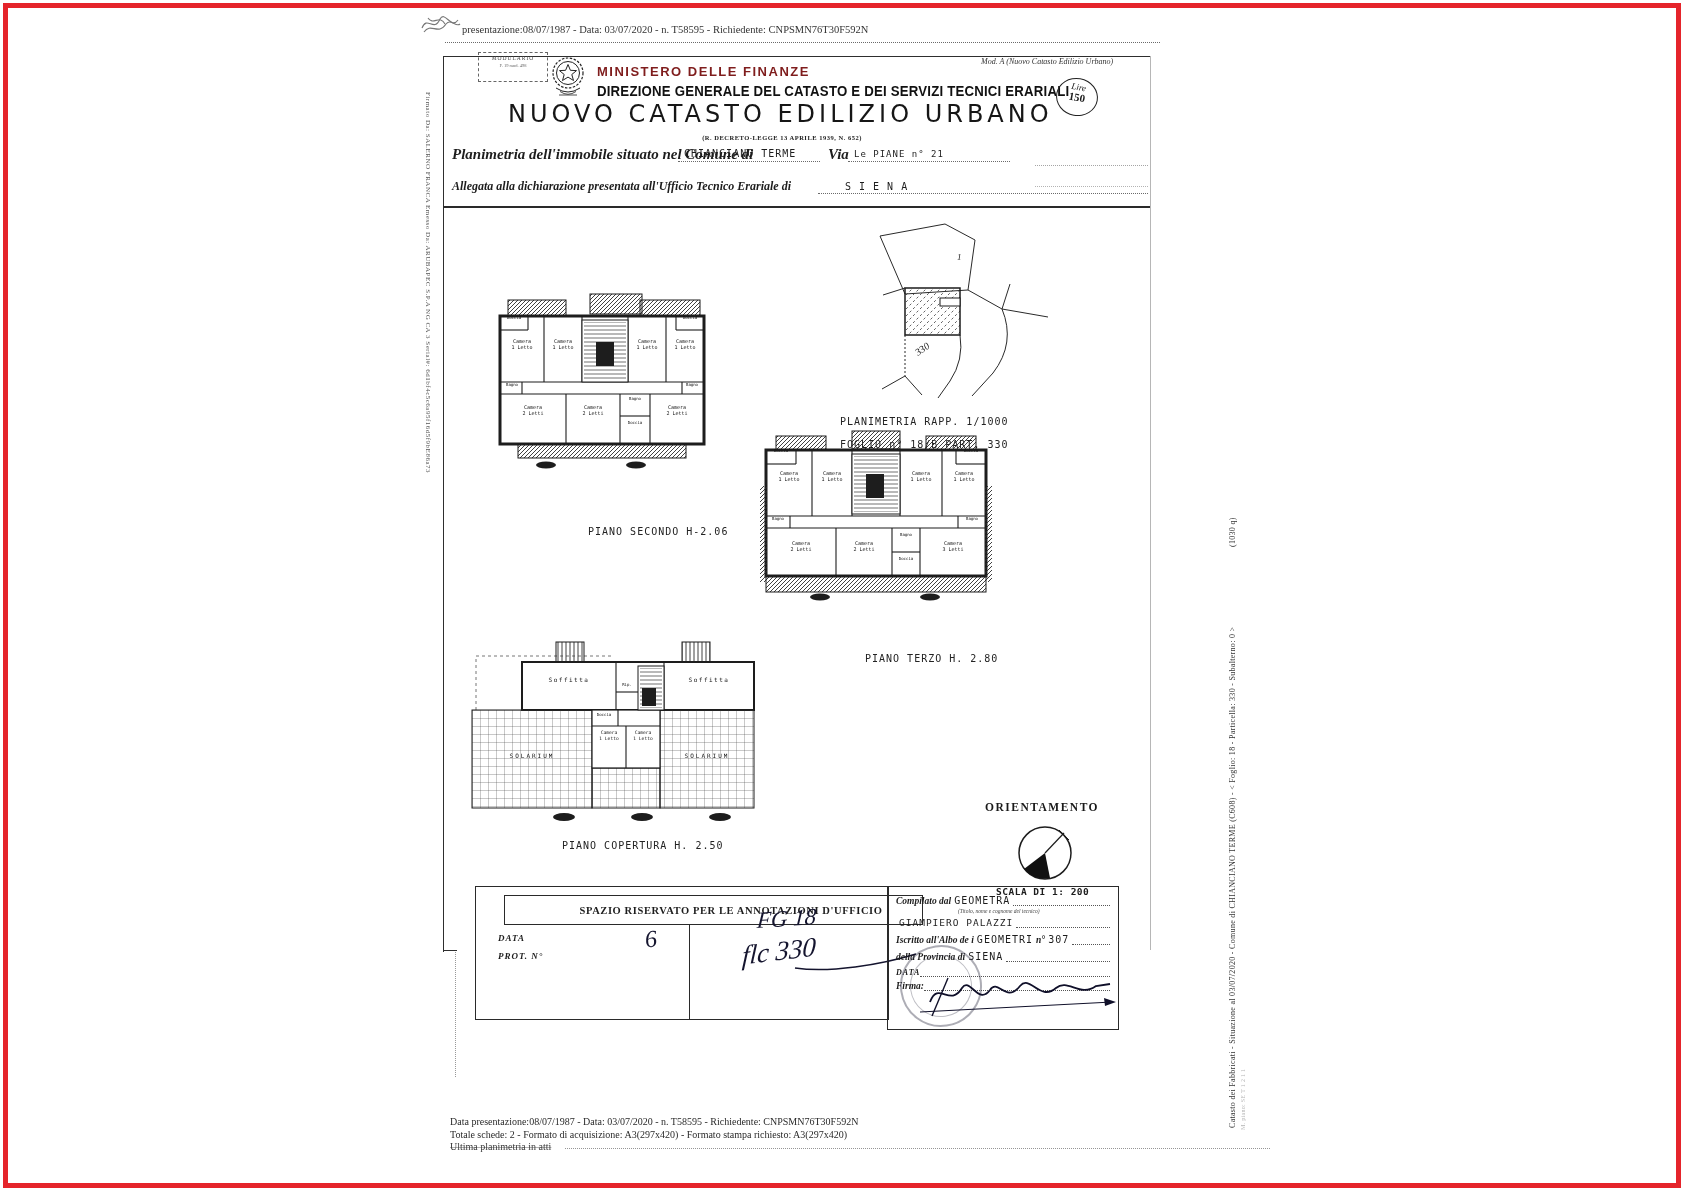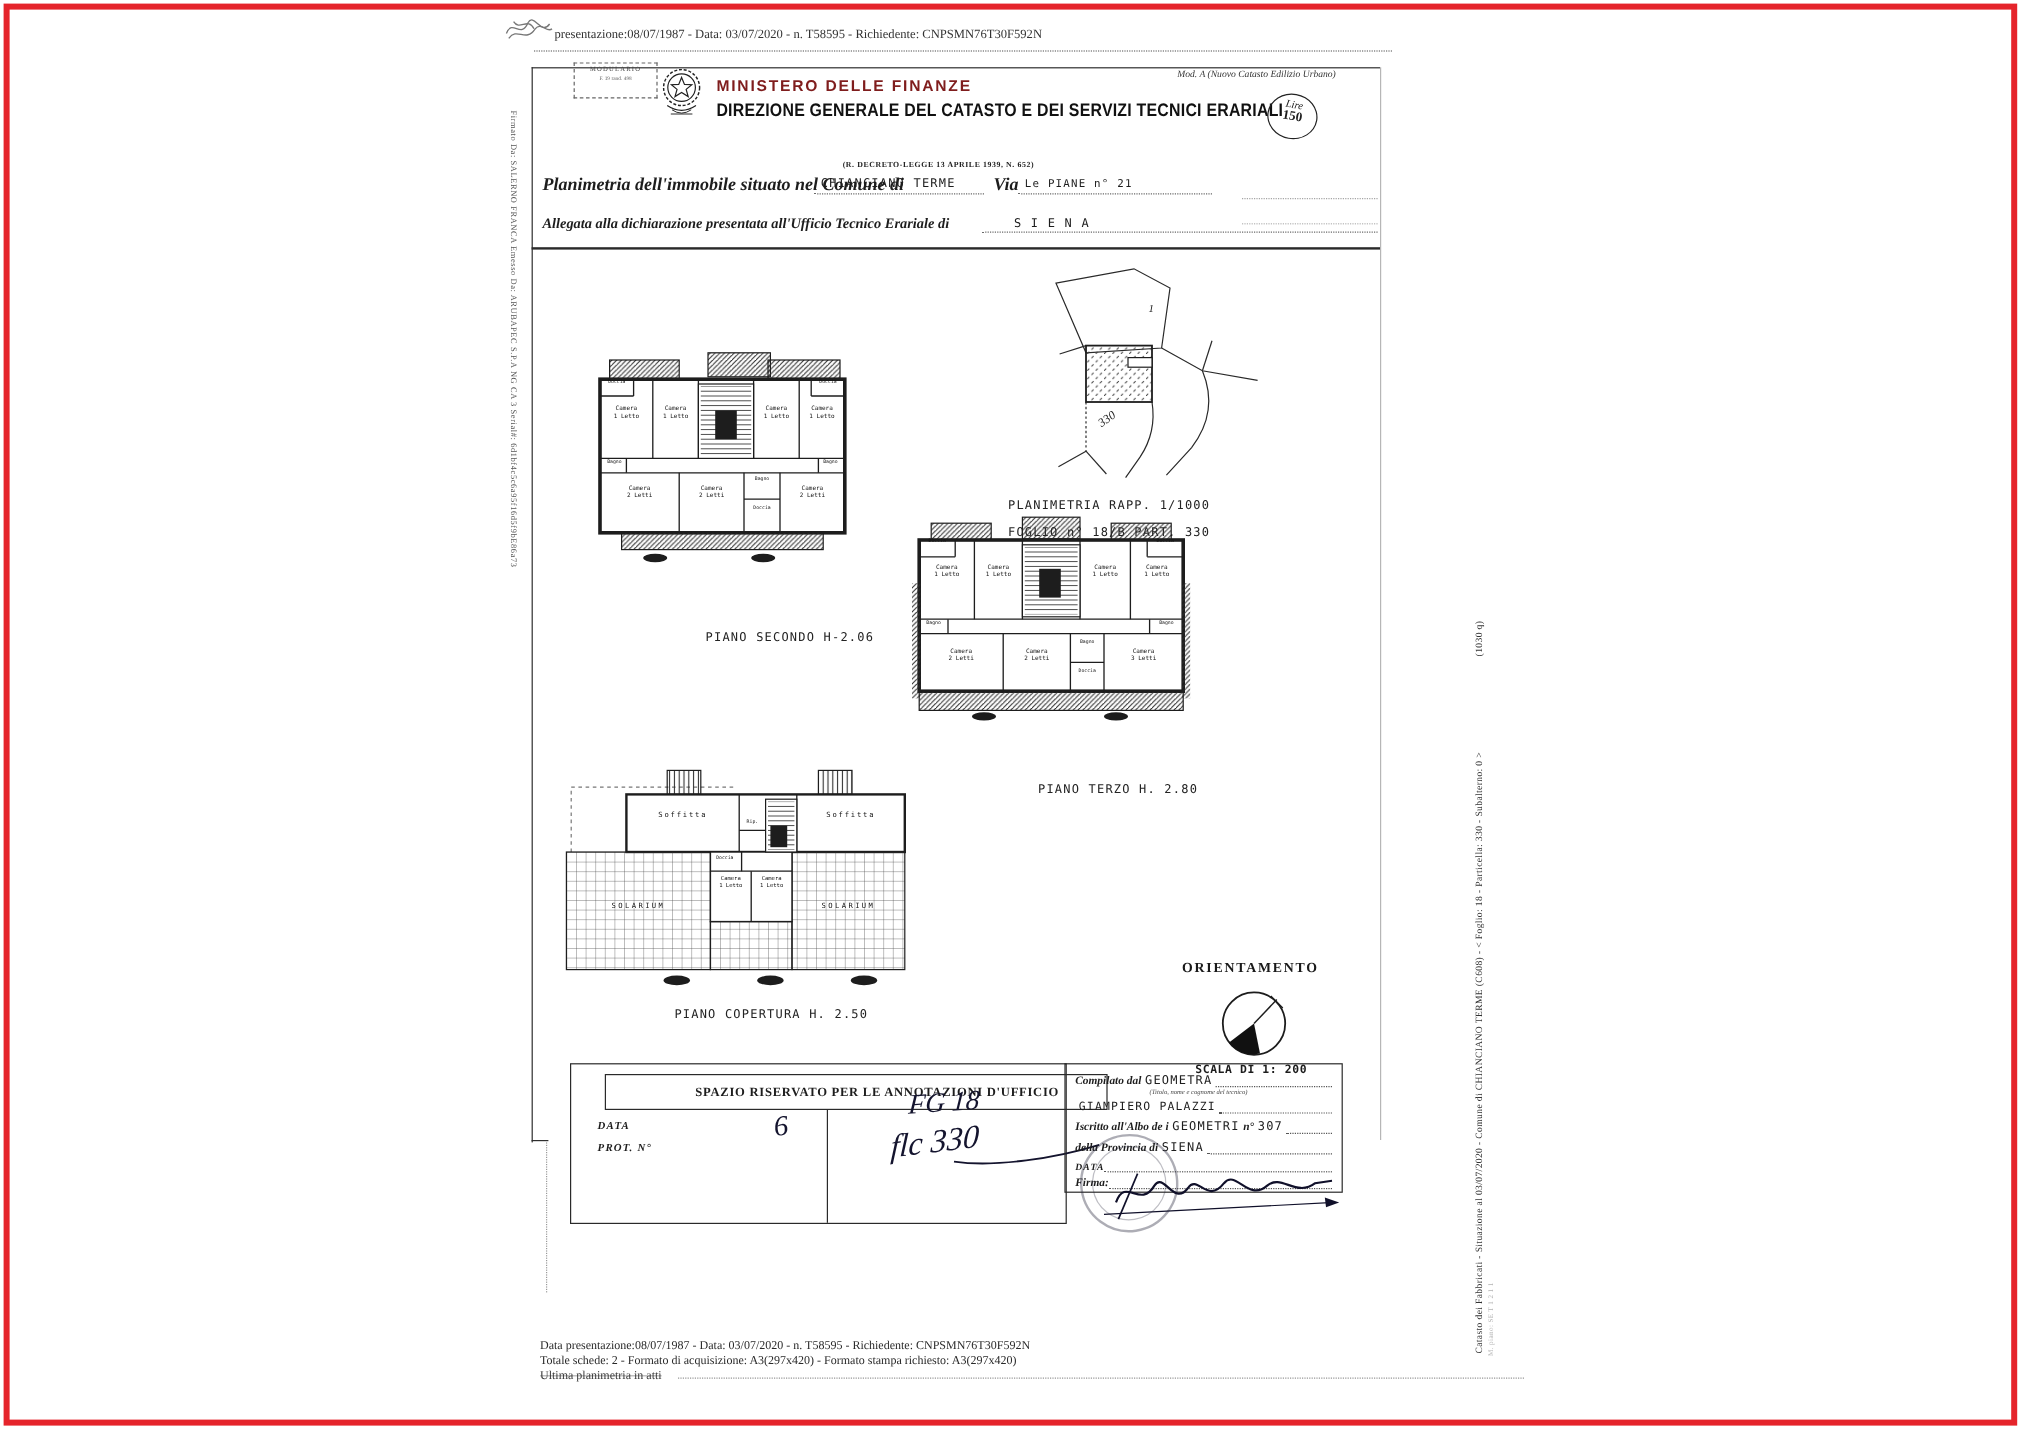--- a/index.html
+++ b/index.html
@@ -92,20 +92,21 @@
   <div class="abs sans b nowrap" style="left:597px;top:64px;font-size:13px;letter-spacing:1.5px;color:#7f1d1d;">MINISTERO DELLE FINANZE</div>
   <div class="abs sans b nowrap" style="left:597px;top:83px;font-size:13.5px;letter-spacing:.2px;color:#111;transform:scale(.98,1.12);transform-origin:left top;">DIREZIONE GENERALE DEL CATASTO E DEI SERVIZI TECNICI ERARIALI</div>
   <div class="abs ital nowrap" style="left:953px;top:57px;font-size:8px;color:#333;margin-left:28px;">Mod. A (Nuovo Catasto Edilizio Urbano)</div>
 
   <div class="abs" style="left:1056px;top:78px;width:40px;height:36px;border:1.5px solid #222;border-radius:50%;
               text-align:center;transform:rotate(10deg);">
     <div style="font-size:9px;font-style:italic;margin-top:4px;line-height:1;">Lire</div>
     <div style="font-size:11px;font-weight:bold;line-height:1;">150</div>
   </div>
 
+  <div class="abs nowrap" style="left:508px;top:100px;font-family:'DejaVu Sans',sans-serif;font-size:24px;letter-spacing:4px;color:#161616;">NUOVO CATASTO EDILIZIO URBANO</div>
   <div class="abs b nowrap" style="left:642px;top:134px;width:280px;text-align:center;font-size:6.5px;letter-spacing:.5px;color:#222;">(R. DECRETO-LEGGE 13 APRILE 1939, N. 652)</div>
 
   <div class="abs formlabel" style="left:452px;top:146px;">Planimetria dell'immobile situato nel Comune di</div>
   <div class="abs formvalue" style="left:684px;top:148px;">CHIANCIANO TERME</div>
   <div class="abs dotline" style="left:678px;top:161px;width:142px;"></div>
   <div class="abs formlabel" style="left:828px;top:146px;">Via</div>
   <div class="abs formvalue" style="left:854px;top:149px;font-size:9px;">Le PIANE n° 21</div>
   <div class="abs dotline" style="left:848px;top:161px;width:162px;"></div>
   <div class="abs dotline" style="left:1035px;top:165px;width:113px;opacity:.6;"></div>
 
@@ -300,21 +301,21 @@
     <div class="abs ital b" style="left:22px;top:64px;font-size:9px;letter-spacing:1px;">PROT. N°</div>
     <div style="position:absolute;left:213px;top:38px;height:94px;border-left:1.5px solid #2a2a2a;"></div>
   </div>
   <div class="hand" style="left:645px;top:926px;font-size:24px;transform:rotate(-6deg);">6</div>
   <div class="hand" style="left:757px;top:906px;font-size:23px;transform:rotate(-4deg) skewX(-8deg);">FG 18</div>
   <div class="hand" style="left:742px;top:936px;font-size:27px;transform:rotate(-7deg) skewX(-10deg);">flc 330</div>
   <svg class="abs" style="left:790px;top:946px" width="130" height="30" viewBox="0 0 130 30">
     <path d="M5,22 C40,27 90,19 126,8" fill="none" stroke="#14142e" stroke-width="1.6"></path>
   </svg>
 
-  <div class="abs" style="left:887px;top:886px;width:232px;height:108px;border:1.5px solid #2a2a2a;padding-top:8px;box-sizing:border-box;">
+  <div class="abs" style="left:887px;top:886px;width:232px;height:144px;border:1.5px solid #2a2a2a;padding-top:8px;box-sizing:border-box;">
     <div class="boxrow">
       <span class="lbl">Compilato dal</span>
       <span class="val">GEOMETRA</span>
       <span class="fill"></span>
     </div>
     <div style="font-size:5.5px;font-style:italic;color:#444;margin:-4px 0 3px 70px;">(Titolo, nome e cognome del tecnico)</div>
     <div class="boxrow">
       <span class="val" style="font-size:9.5px;">GIAMPIERO PALAZZI</span>
       <span class="fill"></span>
     </div>

